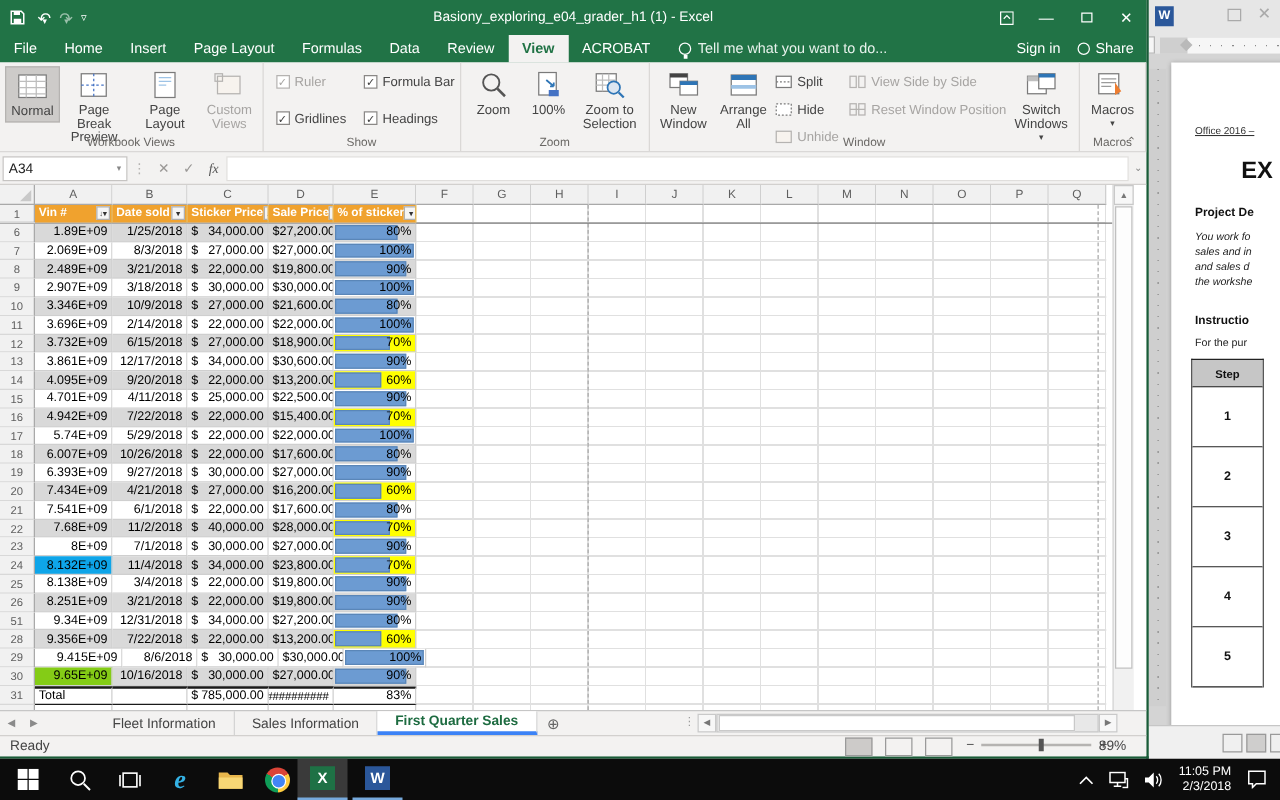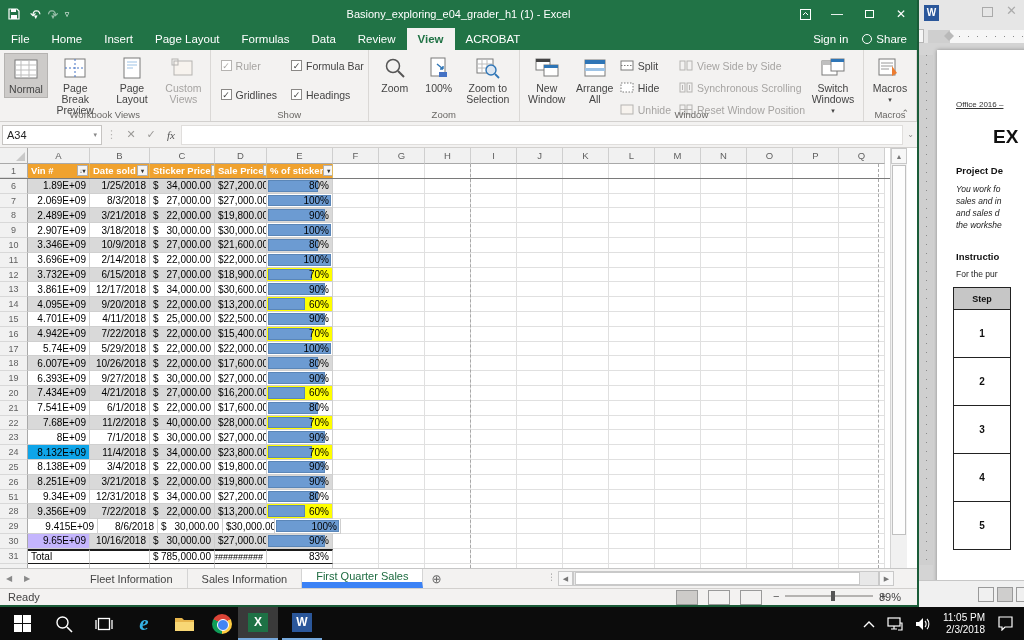--- a/index.html
+++ b/index.html
@@ -97,21 +97,21 @@
   .pctcell { position:relative;text-align:center; }
   .pctbar { position:absolute; left:1px; top:1px; bottom:1px; border:1px solid #5a86b8; }
   .pcttxt { position:relative; z-index:1; }
   .vscroll { position:absolute; left:890px; top:0; width:17px; bottom:0; background:#f1f1f1; border-left:1px solid #d4d4d4; }
   .vs-arrow { height:16px; border:1px solid #c9c9c9; background:#f7f7f7; text-align:center; font-size:7px; color:#777; line-height:15px; }
   .vs-thumb { position:absolute; top:17px; left:1px; right:1px; height:370px; background:#fdfdfd; border:1px solid #c0c0c0; }
 
   .x-sheettabs { position:absolute; top:568px; left:0; right:0; height:20px; background:#f3f2f1; border-top:1px solid #c6c6c6; display:flex; align-items:stretch; font-size:11px; color:#444; }
   .tabnav { width:18px; display:flex; align-items:center; justify-content:center; color:#8a8a8a; font-size:8px; }
   .sheettab { padding:0 14px; display:flex; align-items:center; border-right:1px solid #d4d4d4; }
-  .sheettab.active { background:#fff; color:#1d6b40; font-weight:normal; border-bottom:6px solid #3b82f6; }
+  .sheettab.active { background:#fff; color:#1d6b40; font-weight:bold; border-bottom:3px solid #3b82f6; }
   .addsheet { width:26px; display:flex; align-items:center; justify-content:center; color:#666; font-size:12px; }
   .hs-dots { position:absolute; left:547px; top:3px; color:#999; font-size:9px; }
   .hscroll { position:absolute; left:558px; top:2px; width:336px; height:15px; display:flex; }
   .hs-arrow { width:15px; height:15px; border:1px solid #c9c9c9; background:#f7f7f7; font-size:7px; color:#777; text-align:center; line-height:14px; }
   .hs-track { flex:1; border:1px solid #c9c9c9; background:#e8e8e8; position:relative; }
   .hs-thumb { position:absolute; left:1px; top:0; bottom:0; width:285px; background:#fff; border:1px solid #c9c9c9; }
 
   .x-statusbar { position:absolute; top:588px; left:0; right:0; bottom:0; background:#f3f2f1; border-top:1px solid #d2d0ce; font-size:11px; color:#444; }
   .st-ready { position:absolute; left:8px; top:2px; }
   .viewicons { position:absolute; left:676px; top:1px; display:flex; gap:10px; }
@@ -216,20 +216,24 @@
         <div class="x-tab">File</div>
         <div class="x-tab">Home</div>
         <div class="x-tab">Insert</div>
         <div class="x-tab">Page Layout</div>
         <div class="x-tab">Formulas</div>
         <div class="x-tab">Data</div>
         <div class="x-tab">Review</div>
         <div class="x-tab active">View</div>
         <div class="x-tab">ACROBAT</div>
       </div>
+    <div class="tellme">
+      <span class="bulb"></span>
+      <span>Tell me what you want to do...</span>
+    </div>
     <div class="x-tabs-right">
       <span>Sign in</span>
       <span style="display:flex;align-items:flex-end;gap:4px">
         <span class="share-ic"></span>
         <span>Share</span>
       </span>
     </div>
   </div>
 
   <div class="x-ribbon">
@@ -374,28 +378,20 @@
           <span>Unhide</span>
         </div>
       </div>
       <div class="ribcol" style="gap:1px;margin-left:6px">
         <div class="smallrow dis">
           <svg width="14" height="11" viewBox="0 0 14 11">
               <rect x="1" y="1" width="5" height="9" fill="none" stroke="#b5b3b1"></rect>
               <rect x="8" y="1" width="5" height="9" fill="none" stroke="#b5b3b1"></rect>
             </svg>
           <span>View Side by Side</span>
-        </div>
-        <div class="smallrow dis">
-          <svg width="14" height="11" viewBox="0 0 14 11">
-              <rect x="1" y="1" width="5" height="9" fill="none" stroke="#b5b3b1"></rect>
-              <rect x="8" y="1" width="5" height="9" fill="none" stroke="#b5b3b1"></rect>
-              <path d="M3.5 3v5M10.5 3v5" stroke="#b5b3b1"></path>
-            </svg>
-          <span>Synchronous Scrolling</span>
         </div>
         <div class="smallrow dis">
           <svg width="14" height="11" viewBox="0 0 14 11">
               <rect x="1" y="1" width="5" height="9" fill="none" stroke="#b5b3b1"></rect>
               <rect x="8" y="1" width="5" height="9" fill="none" stroke="#b5b3b1"></rect>
               <path d="M1 5.5h12" stroke="#b5b3b1"></path>
             </svg>
           <span>Reset Window Position</span>
         </div>
       </div>
@@ -895,21 +891,21 @@
             <span>$</span>
             <span>30,000.00</span>
           </div>
           <div class="c pctcell" style="width: 66px; background: rgb(255, 255, 255);">
             <div class="pctbar" style="width: calc(100% - 2px); background: rgb(108, 155, 210);"></div>
             <span class="pcttxt">100%</span>
           </div>
         </div>
         <div class="srow">
           <div class="rownum">30</div>
-          <div class="c" style="width: 62px; background: #c4b5fd;">9.65E+09</div>
+          <div class="c" style="width: 62px; background: #84cc16;">9.65E+09</div>
           <div class="c" style="width: 60px; background: rgb(217, 217, 217);">10/16/2018</div>
           <div class="c money" style="width: 65px; background: rgb(217, 217, 217);">
             <span>$</span>
             <span>30,000.00</span>
           </div>
           <div class="c money" style="width: 52px; background: rgb(217, 217, 217);">
             <span>$</span>
             <span>27,000.00</span>
           </div>
           <div class="c pctcell" style="width: 66px; background: rgb(217, 217, 217);">

